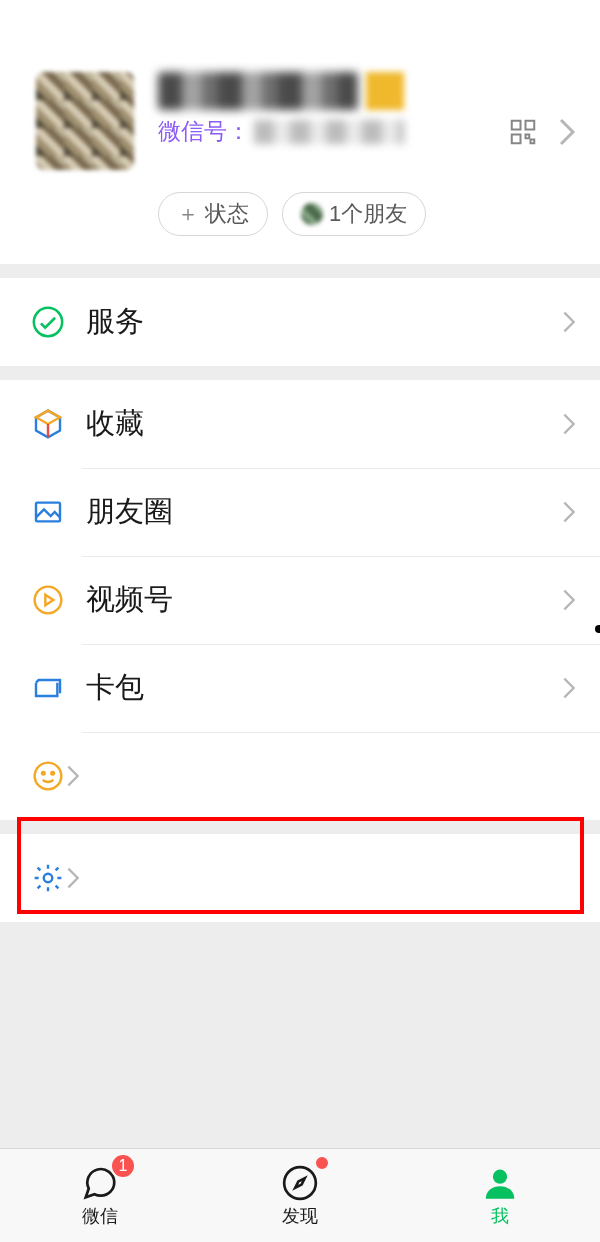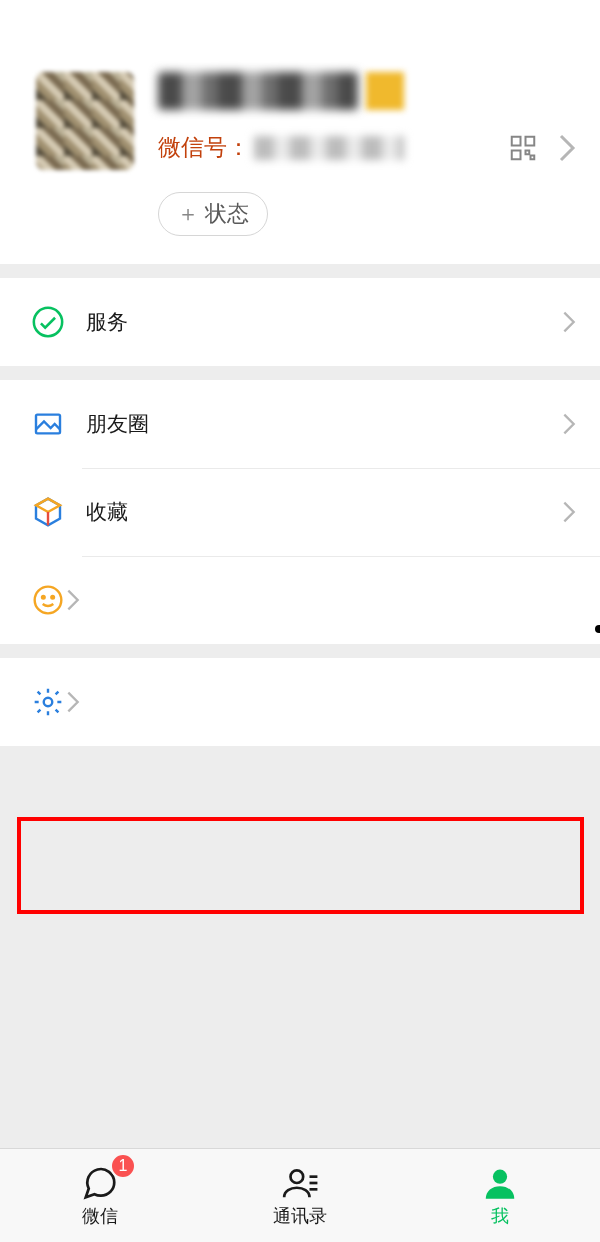--- a/index.html
+++ b/index.html
@@ -51,22 +51,22 @@
   }
   .nickname-emoji {
     width: 38px;
     height: 38px;
     background:#f0b92d;
     filter: blur(3px);
   }
   .wxid-row {
     display: flex;
     align-items: center;
-    margin-top: 22px;
-    color: #c2410c;
+    margin-top: 6px;
+    color: #8b5cf6;
     font-size: 23px;
   }
   .wxid-value-blur {
     width: 150px;
     height: 24px;
     background: repeating-linear-gradient(90deg,#bcbcbc 0 20px,#eaeaea 20px 36px);
     filter: blur(4px);
     margin-left: 4px;
   }
   .qr-and-arrow {
@@ -124,21 +124,21 @@
   }
   .row-icon {
     width: 36px;
     height: 36px;
     display:flex;
     align-items:center;
     justify-content:center;
     flex-shrink:0;
   }
   .row-label {
-    font-size: 21px;
+    font-size: 29px;
     color:#1a1a1a;
     margin-left: 20px;
     flex:1;
   }
   .chevron { color:#b6b6b6; }
 
   .highlight-box {
     position:absolute;
     border:4px solid #ff0000;
     left:17px;
@@ -224,20 +224,24 @@
           </span>
         </div>
       </div>
     </div>
   </div>
   <div class="status-row">
     <div class="pill">
       <span style="font-size:22px;color:#888;">＋</span>
       <span>状态</span>
     </div>
+    <div class="pill">
+      <span class="friend-dot"></span>
+      <span>1个朋友</span>
+    </div>
   </div>
 </div>
 
 <div class="section">
   <div class="row">
     <span class="row-icon">
       <svg width="34" height="34" viewBox="0 0 24 24" fill="none" stroke="#07c160" stroke-width="1.8">
         <circle cx="12" cy="12" r="10"></circle>
           <polyline points="7,13 10,16 17,9"></polyline>
       </svg>
@@ -245,43 +249,71 @@
     <span class="row-label">服务</span>
     <span class="chevron">
       <svg width="14" height="24" viewBox="0 0 12 20" fill="none" stroke="currentColor" stroke-width="2">
           <polyline points="2,2 10,10 2,18"></polyline>
         </svg>
     </span>
   </div>
 </div>
 
 <div class="section">
-  <div class="row">
-    <span class="row-icon">
-      <svg width="32" height="32" viewBox="0 0 24 24" fill="none" stroke="#2a7fde" stroke-width="1.8">
-        <rect x="3" y="5" width="18" height="14" rx="1"></rect>
-        <polyline points="3,16 9,10 14,15 17,12 21,16"></polyline>
-      </svg>
-    </span>
-    <span class="row-label">朋友圈</span>
-    <span class="chevron">
-      <svg width="14" height="24" viewBox="0 0 12 20" fill="none" stroke="currentColor" stroke-width="2">
-          <polyline points="2,2 10,10 2,18"></polyline>
-        </svg>
-    </span>
-  </div>
   <div class="row">
     <span class="row-icon">
       <svg width="32" height="32" viewBox="0 0 24 24" fill="none" stroke-width="1.8">
         <path d="M12 2 L21 7 L21 17 L12 22 L3 17 L3 7 Z" stroke="#2a7fde"></path>
         <path d="M12 2 L21 7 L12 12 L3 7 Z" stroke="#f5a623"></path>
         <path d="M12 12 L12 22" stroke="#e74c3c"></path>
       </svg>
     </span>
     <span class="row-label">收藏</span>
+    <span class="chevron">
+      <svg width="14" height="24" viewBox="0 0 12 20" fill="none" stroke="currentColor" stroke-width="2">
+          <polyline points="2,2 10,10 2,18"></polyline>
+        </svg>
+    </span>
+  </div>
+  <div class="row">
+    <span class="row-icon">
+      <svg width="32" height="32" viewBox="0 0 24 24" fill="none" stroke="#2a7fde" stroke-width="1.8">
+        <rect x="3" y="5" width="18" height="14" rx="1"></rect>
+        <polyline points="3,16 9,10 14,15 17,12 21,16"></polyline>
+      </svg>
+    </span>
+    <span class="row-label">朋友圈</span>
+    <span class="chevron">
+      <svg width="14" height="24" viewBox="0 0 12 20" fill="none" stroke="currentColor" stroke-width="2">
+          <polyline points="2,2 10,10 2,18"></polyline>
+        </svg>
+    </span>
+  </div>
+  <div class="row">
+    <span class="row-icon">
+      <svg width="32" height="32" viewBox="0 0 24 24" fill="none" stroke="#f5a623" stroke-width="1.8">
+        <circle cx="12" cy="12" r="10"></circle>
+          <polygon points="10,8 16,12 10,16" fill="none"></polygon>
+      </svg>
+    </span>
+    <span class="row-label">视频号</span>
+    <span class="chevron">
+      <svg width="14" height="24" viewBox="0 0 12 20" fill="none" stroke="currentColor" stroke-width="2">
+          <polyline points="2,2 10,10 2,18"></polyline>
+        </svg>
+    </span>
+  </div>
+  <div class="row">
+    <span class="row-icon">
+      <svg width="32" height="32" viewBox="0 0 24 24" fill="none" stroke="#2a7fde" stroke-width="1.8">
+        <path d="M3 8 L3 18 L19 18 L19 8"></path>
+          <path d="M3 8 L5 6 L21 6 L21 16"></path>
+      </svg>
+    </span>
+    <span class="row-label">卡包</span>
     <span class="chevron">
       <svg width="14" height="24" viewBox="0 0 12 20" fill="none" stroke="currentColor" stroke-width="2">
           <polyline points="2,2 10,10 2,18"></polyline>
         </svg>
     </span>
   </div>
   <div class="row">
     <span class="row-icon">
       <svg width="32" height="32" viewBox="0 0 24 24" fill="none" stroke="#f5a623" stroke-width="1.8">
         <circle cx="12" cy="12" r="10"></circle>
@@ -323,28 +355,26 @@
       <svg width="38" height="38" viewBox="0 0 24 24" fill="none" stroke="#1a1a1a" stroke-width="1.7">
         <path d="M21 11.5a8.38 8.38 0 0 1-8.5 8.5 9 9 0 0 1-4-.9L3 21l1.9-5.5A8.5 8.5 0 1 1 21 11.5z"></path>
       </svg>
     </span>
     <span class="badge-num">1</span>
     <span class="tab-label">微信</span>
   </div>
   <div class="tab">
     <span class="tab-icon">
       <svg width="38" height="38" viewBox="0 0 24 24" fill="none" stroke="#1a1a1a" stroke-width="1.7">
-        <circle cx="10" cy="8" r="4"></circle>
-          <path d="M2 21c0-4 4-6 8-6s8 2 8 6"></path>
-        <line x1="18" y1="8" x2="23" y2="8"></line>
-          <line x1="18" y1="12" x2="23" y2="12"></line>
-          <line x1="18" y1="16" x2="23" y2="16"></line>
-      </svg>
-    </span>
-    <span class="tab-label">通讯录</span>
+        <circle cx="12" cy="12" r="10"></circle>
+          <polygon points="15,9 13,13 9,15 11,11"></polygon>
+      </svg>
+    </span>
+    <span class="badge-dot"></span>
+    <span class="tab-label">发现</span>
   </div>
   <div class="tab active">
     <span class="tab-icon">
       <svg width="38" height="38" viewBox="0 0 24 24" fill="#07c160">
         <circle cx="12" cy="8" r="4.5"></circle>
           <path d="M3 22c0-5 4-8 9-8s9 3 9 8z"></path>
       </svg>
     </span>
     <span class="tab-label">我</span>
   </div>

